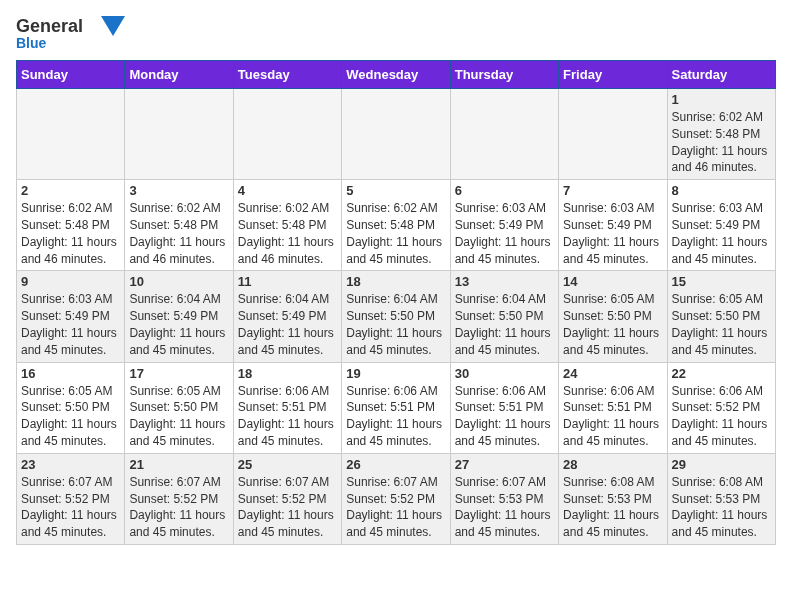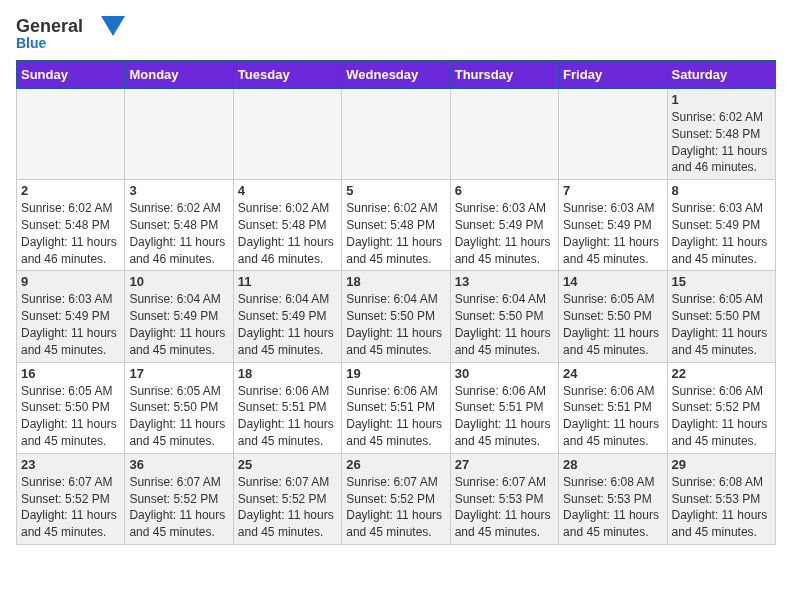--- a/index.html
+++ b/index.html
@@ -210,21 +210,21 @@
           <span class="day-number">22</span>
           <div class="day-info">Sunrise: 6:06 AM<br>Sunset: 5:52 PM<br>Daylight: 11 hours and 45 minutes.</div>
         </td>
       </tr>
       <tr class="row-shade">
         <td>
           <span class="day-number">23</span>
           <div class="day-info">Sunrise: 6:07 AM<br>Sunset: 5:52 PM<br>Daylight: 11 hours and 45 minutes.</div>
         </td>
         <td>
-          <span class="day-number">36</span>
+          <span class="day-number">21</span>
           <div class="day-info">Sunrise: 6:07 AM<br>Sunset: 5:52 PM<br>Daylight: 11 hours and 45 minutes.</div>
         </td>
         <td>
           <span class="day-number">25</span>
           <div class="day-info">Sunrise: 6:07 AM<br>Sunset: 5:52 PM<br>Daylight: 11 hours and 45 minutes.</div>
         </td>
         <td>
           <span class="day-number">26</span>
           <div class="day-info">Sunrise: 6:07 AM<br>Sunset: 5:52 PM<br>Daylight: 11 hours and 45 minutes.</div>
         </td>

